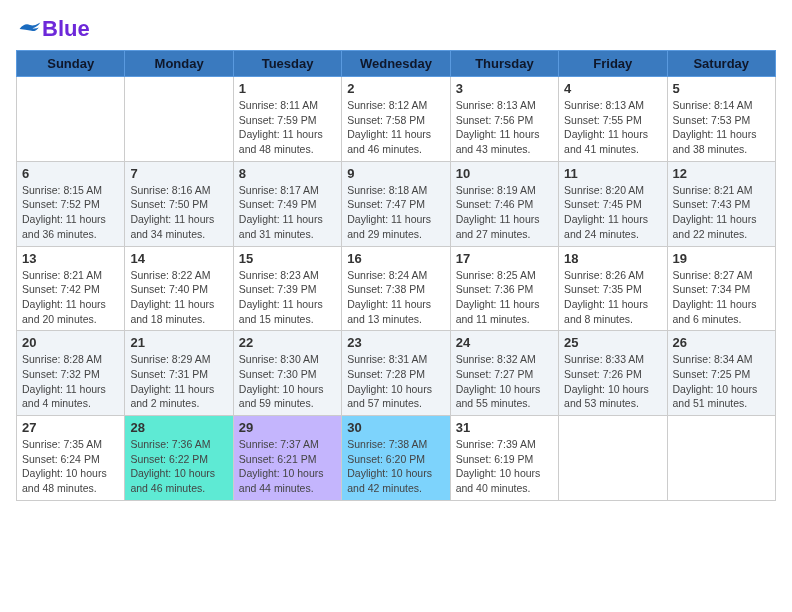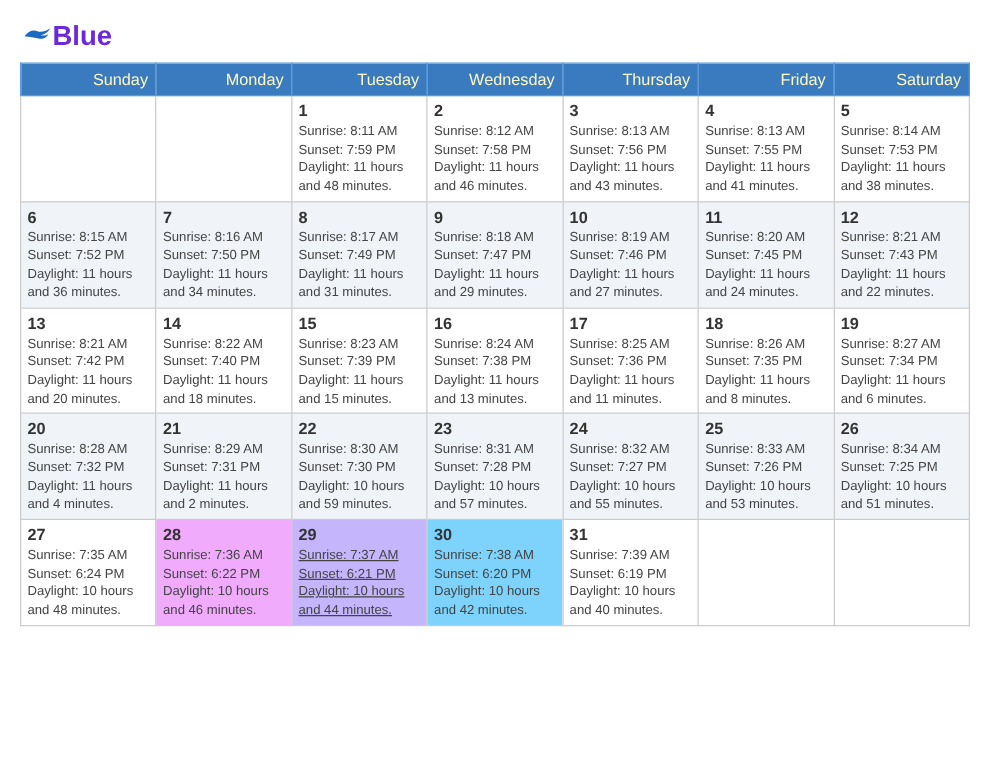--- a/index.html
+++ b/index.html
@@ -47,25 +47,25 @@
       font-size: 16px;
       color: #555;
     }
     .calendar {
       width: 100%;
       border-collapse: collapse;
       font-size: 11px;
     }
     .calendar th {
       background: #3a7abf;
-      color: #fef9c3;
-      text-align: right;
+      color: #0f172a;
+      text-align: center;
       padding: 5px 6px;
       font-size: 13px;
-      font-weight: normal;
+      font-weight: bold;
       border: 1px solid #5a9adf;
     }
     .calendar td {
       border: 1px solid #ccc;
       vertical-align: top;
       padding: 4px 5px;
       width: 108px;
       min-height: 70px;
       background: #fff;
     }
@@ -291,29 +291,29 @@
 Daylight: 10 hours and 51 minutes.</div>
         </td>
       </tr>
       <tr>
         <td style="background: rgb(255, 255, 255);">
           <span class="day-number">27</span>
           <div class="day-detail" style="white-space: pre-line;">Sunrise: 7:35 AM
 Sunset: 6:24 PM
 Daylight: 10 hours and 48 minutes.</div>
         </td>
-        <td style="background: #f0abfc;">
+        <td style="background: #5eead4;">
           <span class="day-number">28</span>
           <div class="day-detail" style="white-space: pre-line;">Sunrise: 7:36 AM
 Sunset: 6:22 PM
 Daylight: 10 hours and 46 minutes.</div>
         </td>
         <td style="background: #c4b5fd;">
           <span class="day-number">29</span>
-          <div class="day-detail" style="white-space: pre-line; text-decoration: underline;">Sunrise: 7:37 AM
+          <div class="day-detail" style="white-space: pre-line;">Sunrise: 7:37 AM
 Sunset: 6:21 PM
 Daylight: 10 hours and 44 minutes.</div>
         </td>
         <td style="background: #7dd3fc;">
           <span class="day-number">30</span>
           <div class="day-detail" style="white-space: pre-line;">Sunrise: 7:38 AM
 Sunset: 6:20 PM
 Daylight: 10 hours and 42 minutes.</div>
         </td>
         <td style="background: rgb(255, 255, 255);">

